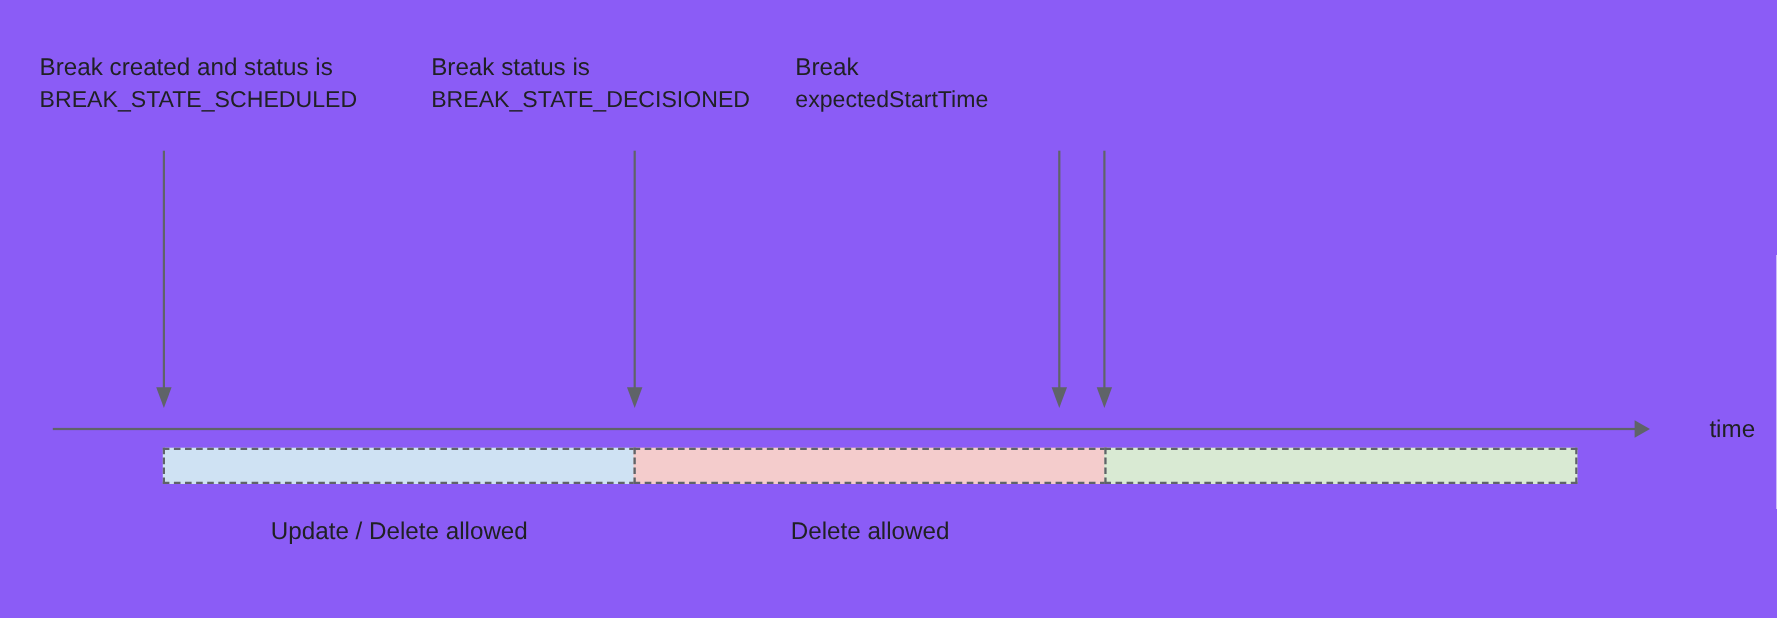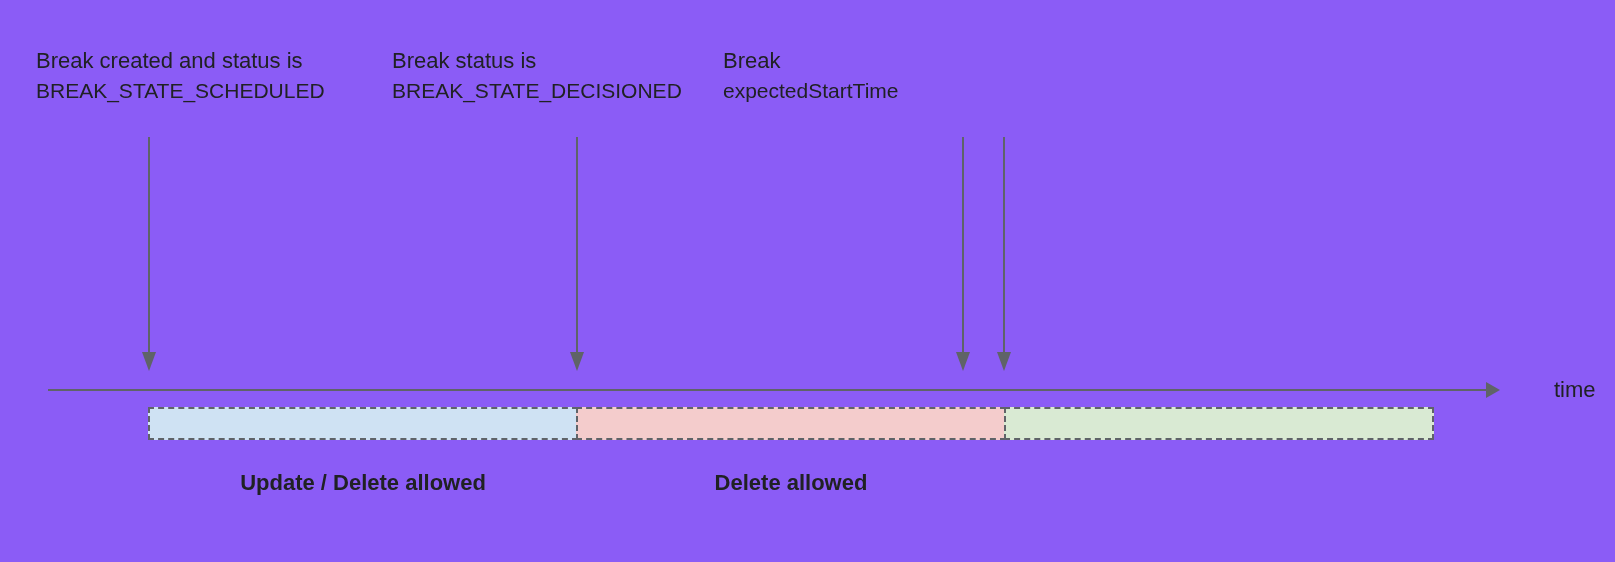--- a/index.html
+++ b/index.html
@@ -103,21 +103,20 @@
   
   .segment-label {
     position: absolute;
     top: 468px;
     width: 430px;
     text-align: center;
     font-size: 22px;
     line-height: 30px;
     color: #202124;
     white-space: nowrap;
-    font-weight: bold;
   }
 </style>
 </head>
 <body>
 
 <div class="canvas">
 
   <div class="annotation" style="left:36px; top:46px;">
     <div class="line">Break created and status is</div>
     <div class="line mono">BREAK_STATE_SCHEDULED</div>

